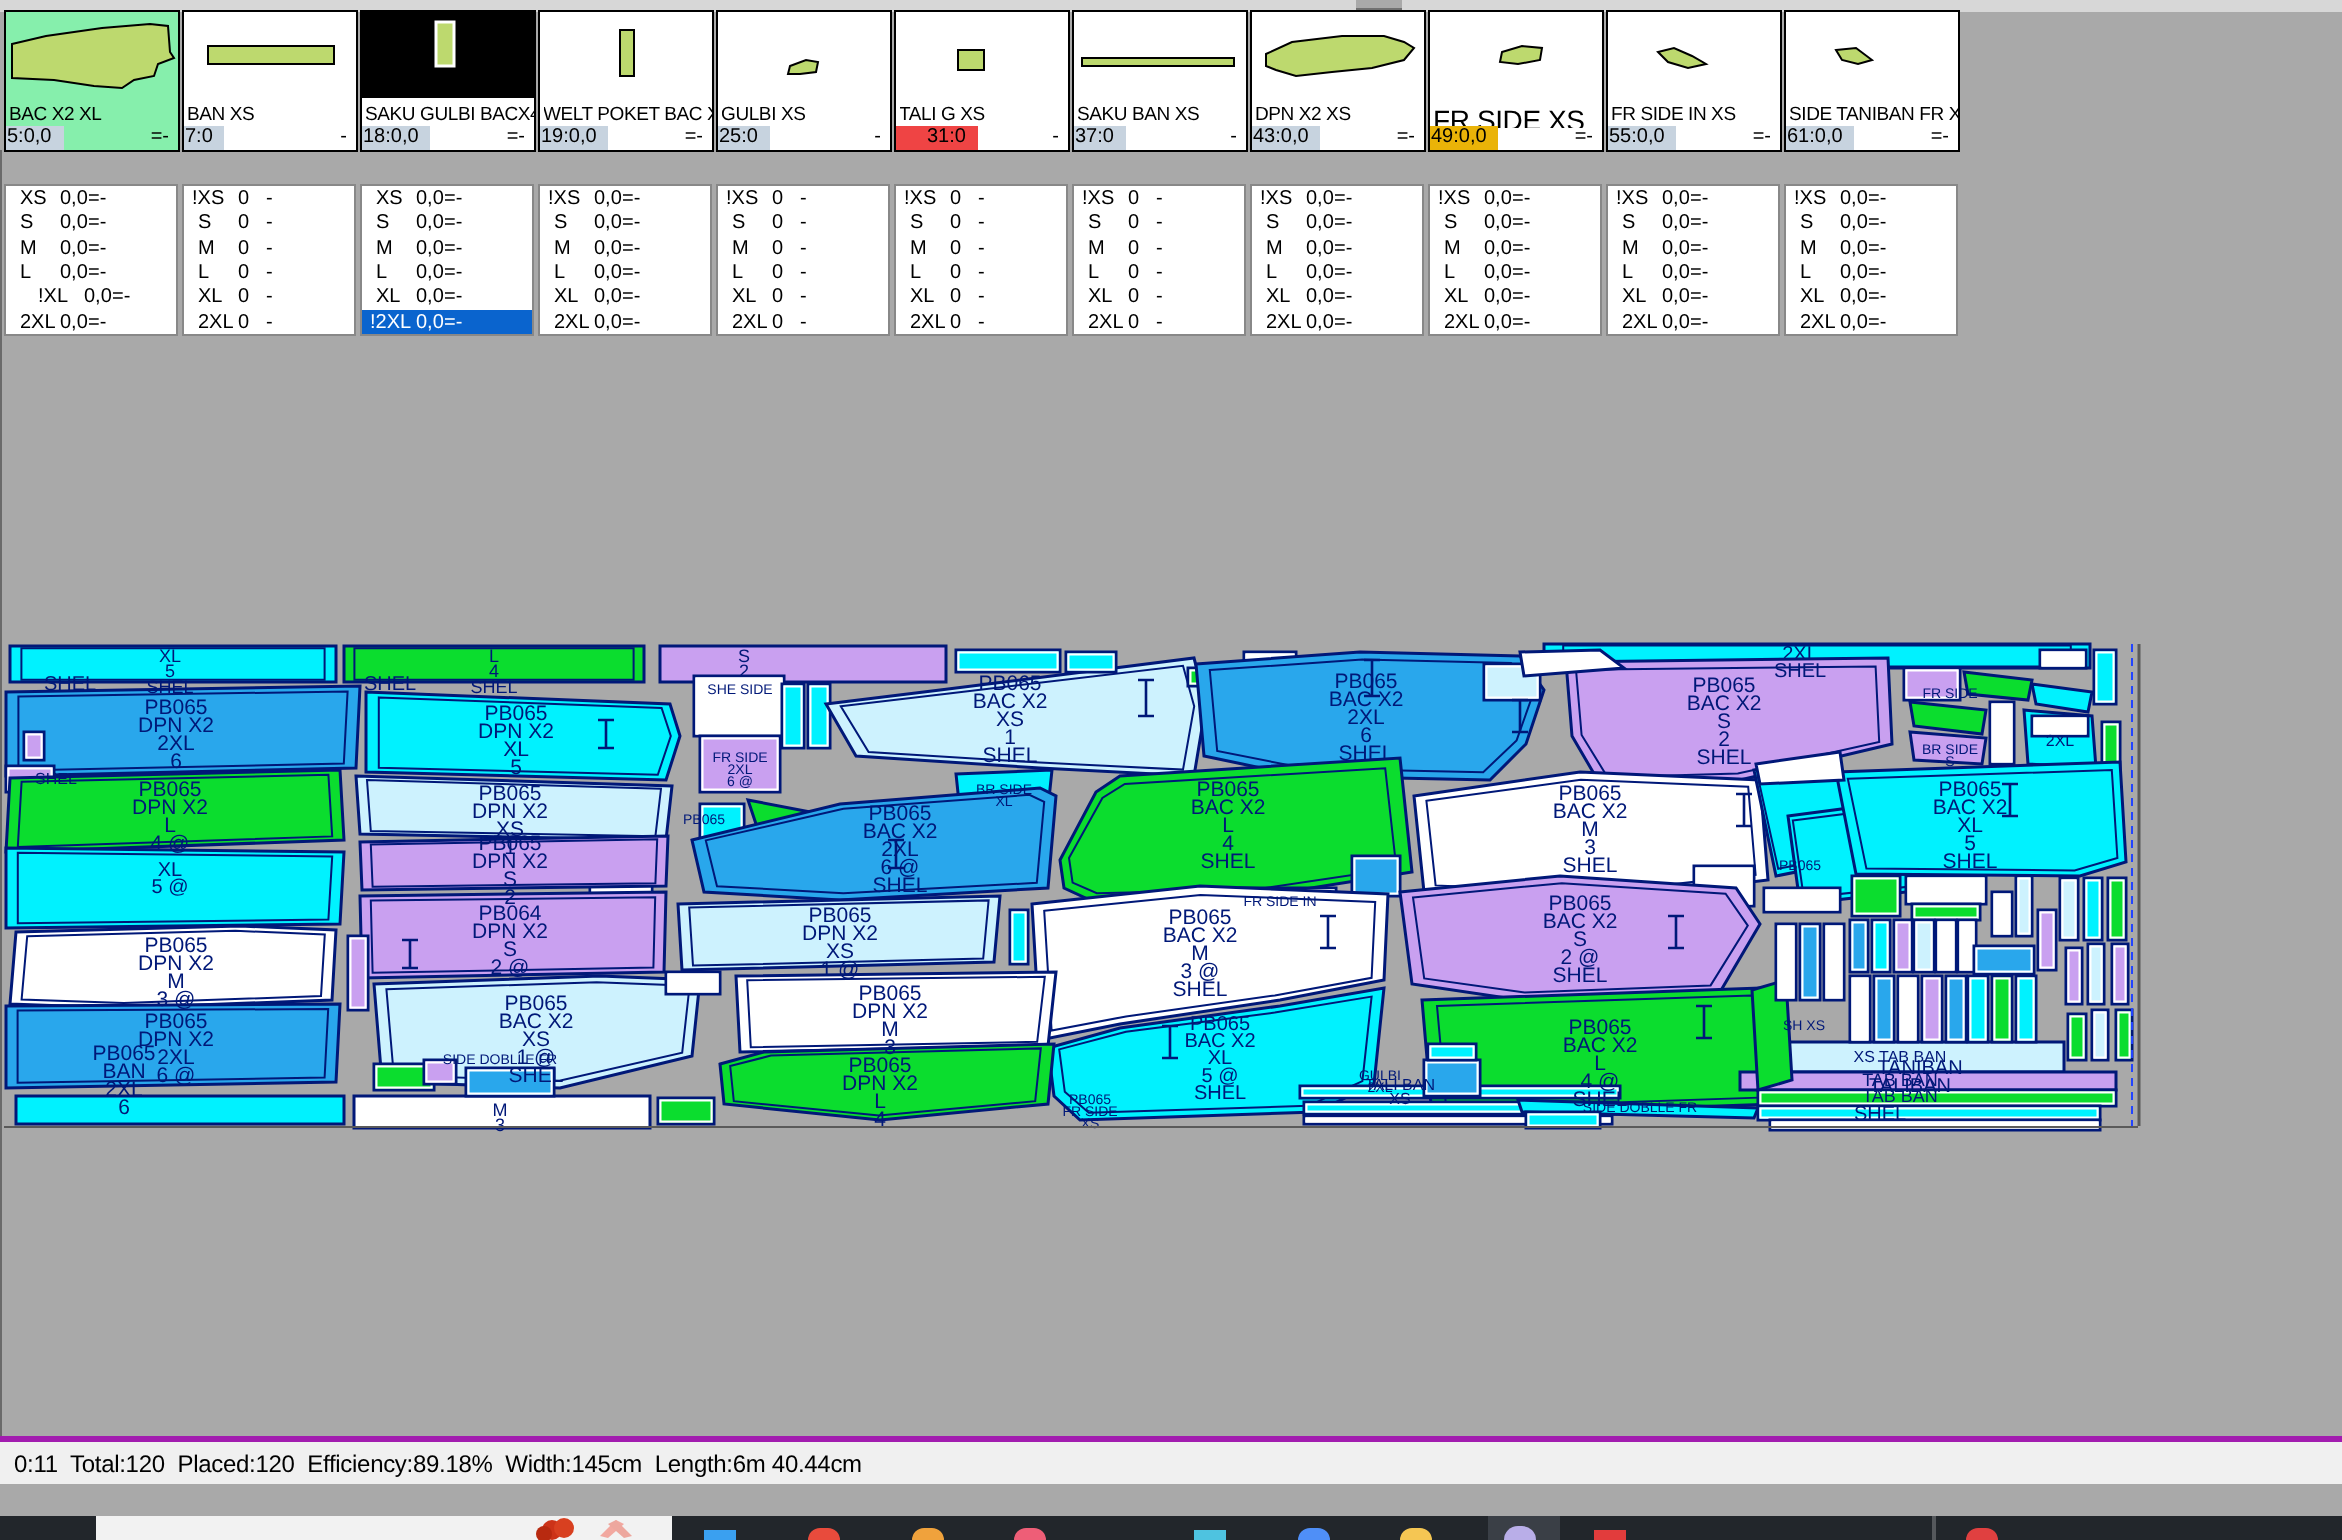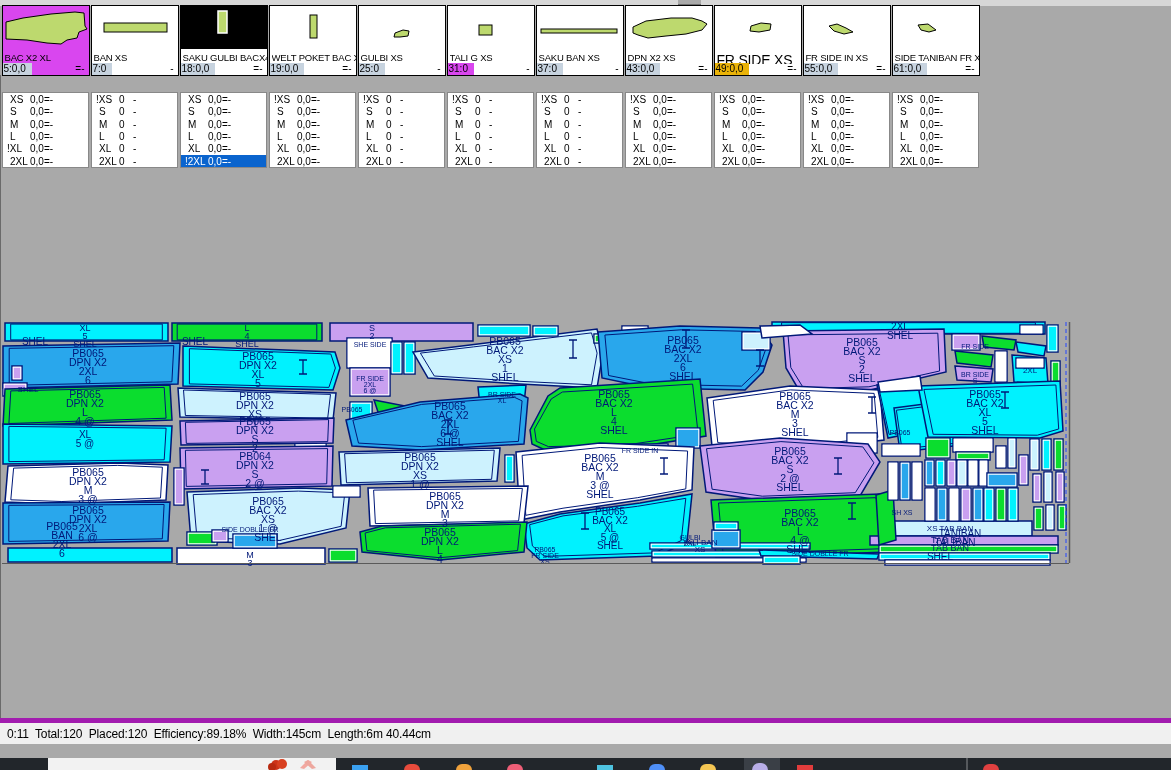--- a/index.html
+++ b/index.html
@@ -1,19 +1,19 @@
 <!DOCTYPE html>
 <html><head><meta charset="utf-8"><style>
 html,body{margin:0;padding:0}
 body{width:1171px;height:770px;background:#a9a9a9;font-family:"Liberation Sans",sans-serif;overflow:hidden;position:relative}
 .abs{position:absolute}
 </style></head><body>
 <div class="abs" style="left:0;top:0;width:1171px;height:6px;background:#d7d7d7"></div>
 <div class="abs" style="left:678px;top:0;width:23px;height:4px;background:#a9a9a9;border-bottom:1px solid #707070"></div>
-<div class="abs" style="left:1.5px;top:5px;width:86px;height:69px;background:#d946ef;border:1.7px solid #000">
+<div class="abs" style="left:1.5px;top:5px;width:86px;height:69px;background:#86efac;border:1.7px solid #000">
 <svg width="85" height="43" viewBox="0 0 85 43" style="position:absolute;left:0;top:0">
       <polygon points="3,16 20,12 48,8 72,6 81,7 82,20 84,23 76,26 74,32 64,34 58,38 44,37 24,34 3,33" fill="#bdd96e" stroke="#000" stroke-width="1"></polygon>
     </svg>
 <div class="abs" style="left:2px;top:46px;width:85px;height:12px;font-size:9.5px;color:#000;white-space:nowrap;overflow:hidden;letter-spacing:-0.2px">BAC X2 XL</div>
 <div class="abs" style="left:0;top:57px;width:85px;height:12px;font-size:10px;color:#000"><span style="background:#c7d3df;padding:0 3px 1px 1px">5:0,0&nbsp;</span><span style="position:absolute;right:3px;top:0">=-</span></div>
 </div>
 <div class="abs" style="left:90.5px;top:5px;width:86px;height:69px;background:#fff;border:1.7px solid #000">
 <svg width="85" height="43" viewBox="0 0 85 43" style="position:absolute;left:0;top:0">
       <rect x="12" y="17" width="63" height="9" fill="#bdd96e" stroke="#000" stroke-width="1"></rect>
     </svg>
@@ -40,21 +40,21 @@
       <polygon points="36,27 44,24 50,25 49,30 41,31 35,31" fill="#bdd96e" stroke="#000" stroke-width="1"></polygon>
     </svg>
 <div class="abs" style="left:2px;top:46px;width:85px;height:12px;font-size:9.5px;color:#000;white-space:nowrap;overflow:hidden;letter-spacing:-0.2px">GULBI XS</div>
 <div class="abs" style="left:0;top:57px;width:85px;height:12px;font-size:10px;color:#000"><span style="background:#c7d3df;padding:0 3px 1px 1px">25:0&nbsp;</span><span style="position:absolute;right:3px;top:0">-</span></div>
 </div>
 <div class="abs" style="left:446.5px;top:5px;width:86px;height:69px;background:#fff;border:1.7px solid #000">
 <svg width="85" height="43" viewBox="0 0 85 43" style="position:absolute;left:0;top:0">
       <rect x="31" y="19" width="13" height="10" fill="#bdd96e" stroke="#000" stroke-width="1"></rect>
     </svg>
 <div class="abs" style="left:2px;top:46px;width:85px;height:12px;font-size:9.5px;color:#000;white-space:nowrap;overflow:hidden;letter-spacing:-0.2px">TALI G XS</div>
-<div class="abs" style="left:0;top:57px;width:85px;height:12px;font-size:10px;color:#000"><span style="background:#d946ef;padding:0 3px 1px 1px">31:0&nbsp;</span><span style="position:absolute;right:3px;top:0">-</span></div>
+<div class="abs" style="left:0;top:57px;width:85px;height:12px;font-size:10px;color:#000"><span style="background:#ef4444;padding:0 3px 1px 16px">31:0&nbsp;</span><span style="position:absolute;right:3px;top:0">-</span></div>
 </div>
 <div class="abs" style="left:535.5px;top:5px;width:86px;height:69px;background:#fff;border:1.7px solid #000">
 <svg width="85" height="43" viewBox="0 0 85 43" style="position:absolute;left:0;top:0">
       <rect x="4" y="23" width="76" height="4" fill="#bdd96e" stroke="#000" stroke-width="1"></rect>
     </svg>
 <div class="abs" style="left:2px;top:46px;width:85px;height:12px;font-size:9.5px;color:#000;white-space:nowrap;overflow:hidden;letter-spacing:-0.2px">SAKU BAN XS</div>
 <div class="abs" style="left:0;top:57px;width:85px;height:12px;font-size:10px;color:#000"><span style="background:#c7d3df;padding:0 3px 1px 1px">37:0&nbsp;</span><span style="position:absolute;right:3px;top:0">-</span></div>
 </div>
 <div class="abs" style="left:624.5px;top:5px;width:86px;height:69px;background:#fff;border:1.7px solid #000">
 <svg width="85" height="43" viewBox="0 0 85 43" style="position:absolute;left:0;top:0">
@@ -98,21 +98,21 @@
 <div style="position:absolute;left:0;top:24.6px;width:85px;height:12.3px;white-space:nowrap">
       <span style="position:absolute;left:7px;top:1px">M</span>
       <span style="position:absolute;left:27px;top:1px">0,0</span>
       <span style="position:absolute;left:41px;top:1px">=-</span>
     </div>
 <div style="position:absolute;left:0;top:36.900000000000006px;width:85px;height:12.3px;white-space:nowrap">
       <span style="position:absolute;left:7px;top:1px">L</span>
       <span style="position:absolute;left:27px;top:1px">0,0</span>
       <span style="position:absolute;left:41px;top:1px">=-</span>
     </div>
-<div style="position:absolute;left:0;top:49.2px;width:101px;height:12.3px;white-space:nowrap">
+<div style="position:absolute;left:12px;top:49.2px;width:101px;height:12.3px;white-space:nowrap">
       <span style="position:absolute;left:4px;top:1px">!XL</span>
       <span style="position:absolute;left:27px;top:1px">0,0</span>
       <span style="position:absolute;left:41px;top:1px">=-</span>
     </div>
 <div style="position:absolute;left:0;top:61.5px;width:85px;height:12.3px;white-space:nowrap">
       <span style="position:absolute;left:7px;top:1px">2XL</span>
       <span style="position:absolute;left:27px;top:1px">0,0</span>
       <span style="position:absolute;left:41px;top:1px">=-</span>
     </div>
 </div>
@@ -825,21 +825,21 @@
     <line x1="1069.5" y1="322" x2="1069.5" y2="563" stroke="#5a5a5a" stroke-width="1.5"></line>
     <line x1="2" y1="563.5" x2="1069" y2="563.5" stroke="#5a5a5a" stroke-width="1"></line>
   </svg>
 <div class="abs" style="left:0;top:75px;width:1px;height:660px;background:#6a6a6a"></div>
 <div class="abs" style="left:0;top:720px;width:1171px;height:17px;background:#f0f0f0;border-top:1px solid #c8c8c8">
 <svg class="abs" style="left:4px;top:2px" width="12" height="13">
       <polyline points="8,3 4,6.5 8,10" fill="none" stroke="#444" stroke-width="1.6"></polyline>
     </svg>
 <div class="abs" style="left:20px;top:2px;width:17px;height:13px;background:#cdcdcd"></div>
 </div>
-<div class="abs" style="left:0;top:718px;width:1171px;height:21px;background:#f0f0f0;border-top:5px solid #a21caf">
+<div class="abs" style="left:0;top:718px;width:1171px;height:21px;background:#f0f0f0;border-top:3px solid #a21caf">
 <div class="abs" style="left:7px;top:4px;font-size:12px;letter-spacing:-0.15px;color:#000;white-space:pre">0:11  Total:120  Placed:120  Efficiency:89.18%  Width:145cm  Length:6m 40.44cm</div>
 </div>
 <div class="abs" style="left:0;top:758px;width:1171px;height:12px;background:#22262b">
 <div class="abs" style="left:48px;top:0;width:288px;height:12px;background:#f2f2f2"></div>
 <svg class="abs" style="left:260px;top:0" width="70" height="12" viewBox="0 0 70 12">
       <circle cx="16" cy="7" r="5" fill="#cc3318"></circle>
       <circle cx="22" cy="6" r="5" fill="#d84020"></circle>
       <circle cx="12" cy="9" r="4" fill="#b82a10"></circle>
       <path d="M40 10 L48 2 L52 4 L44 11 Z" fill="#f2a8a0"></path>
       <path d="M56 10 L48 2 L44 4 L52 11 Z" fill="#eda79e"></path>

